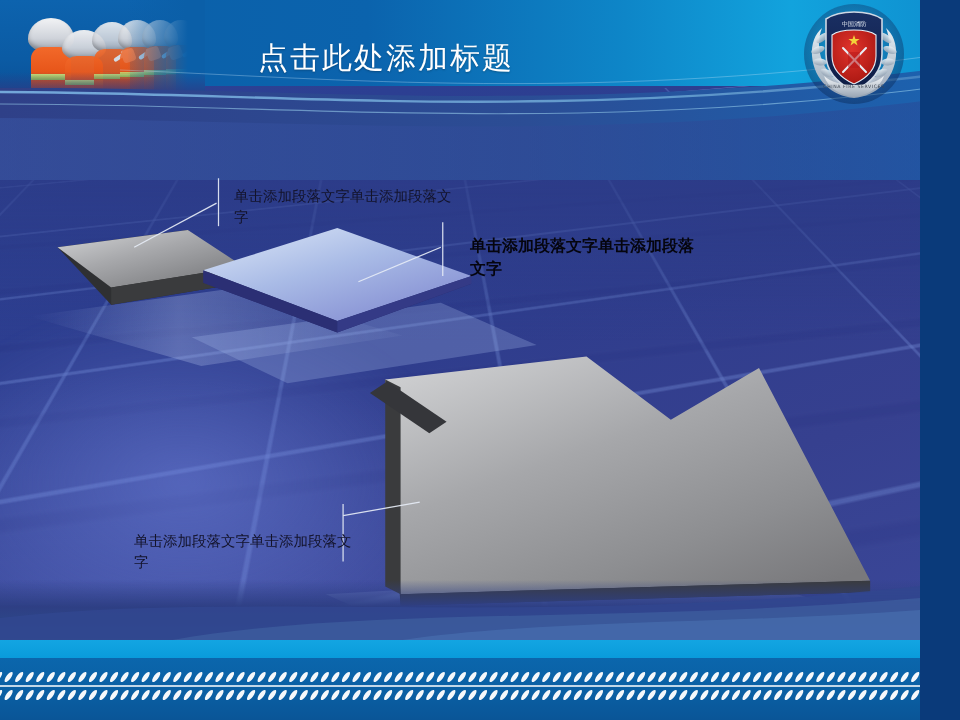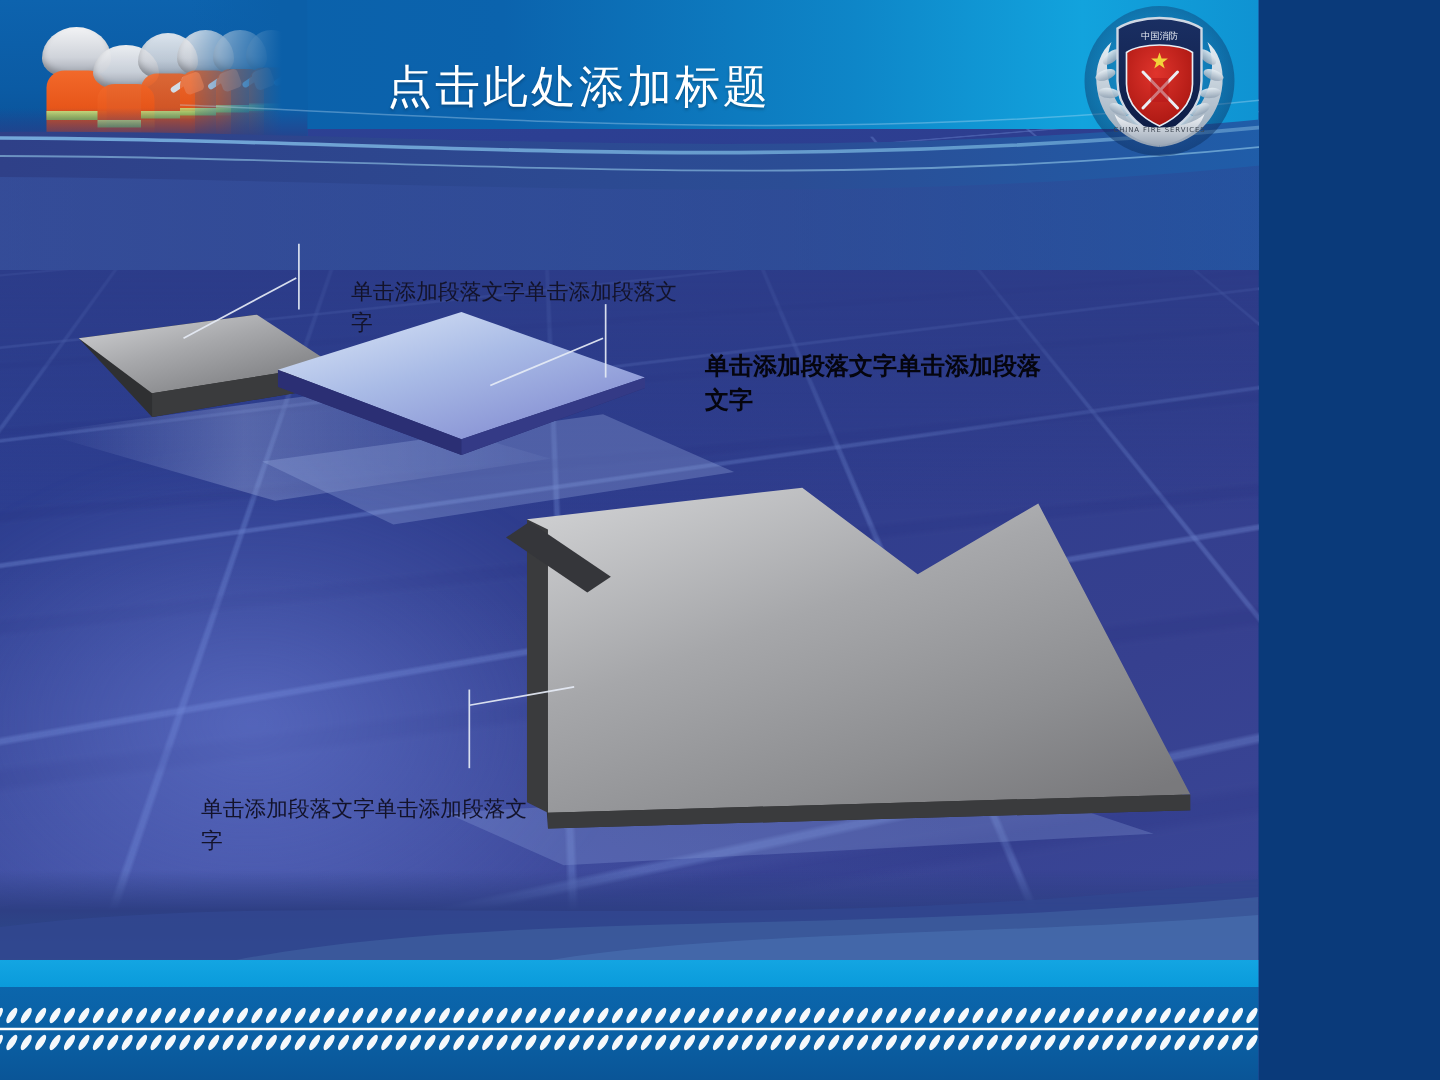--- a/index.html
+++ b/index.html
@@ -1,18 +1,18 @@
 <!DOCTYPE html>
 <html><head>
 <meta charset="utf-8">
 <style>
   html,body{margin:0;padding:0;background:#0a3a7a;}
   body{font-family:"Liberation Sans","DejaVu Sans",sans-serif;}
   #slide{
-    position:relative;width:839px;height:720px;overflow:hidden;
+    position:relative;width:920px;height:720px;overflow:hidden;
     background:#2b3a8f;
   }
 
   
   .bg-base{
     position:absolute;inset:0;
     background:
       radial-gradient(130% 80% at 12% 96%, rgba(90,110,200,.55) 0%, rgba(60,70,160,0) 55%),
       linear-gradient(160deg,#2e4496 0%,#2c3f92 22%,#2f3d8d 48%,#36408f 70%,#3c4a9c 100%);
   }
@@ -102,21 +102,21 @@
 
   
   .badge{position:absolute;right:14px;top:2px;width:104px;height:104px;}
 
   
   .stage{position:absolute;inset:0;pointer-events:none;}
 
   
   .label{
     position:absolute;color:#0d0d18;line-height:1.45;
-    font-family:Liberation Mono, monospace;
+    font-family:Liberation Sans, sans-serif;
   }
   .label-1{left:234px;top:186px;width:222px;font-size:14.5px;color:#13132a;}
   .label-2{left:470px;top:234px;width:232px;font-size:16px;font-weight:bold;color:#05050e;}
   .label-3{left:134px;top:531px;width:222px;font-size:14.5px;color:#13132a;}
 
   
   .footer-dark{
     position:absolute;left:0;bottom:80px;width:100%;height:60px;overflow:hidden;
     background:linear-gradient(180deg,rgba(44,57,128,0) 0%,#2e3f84 45%,#2b4f8e 100%);
   }

